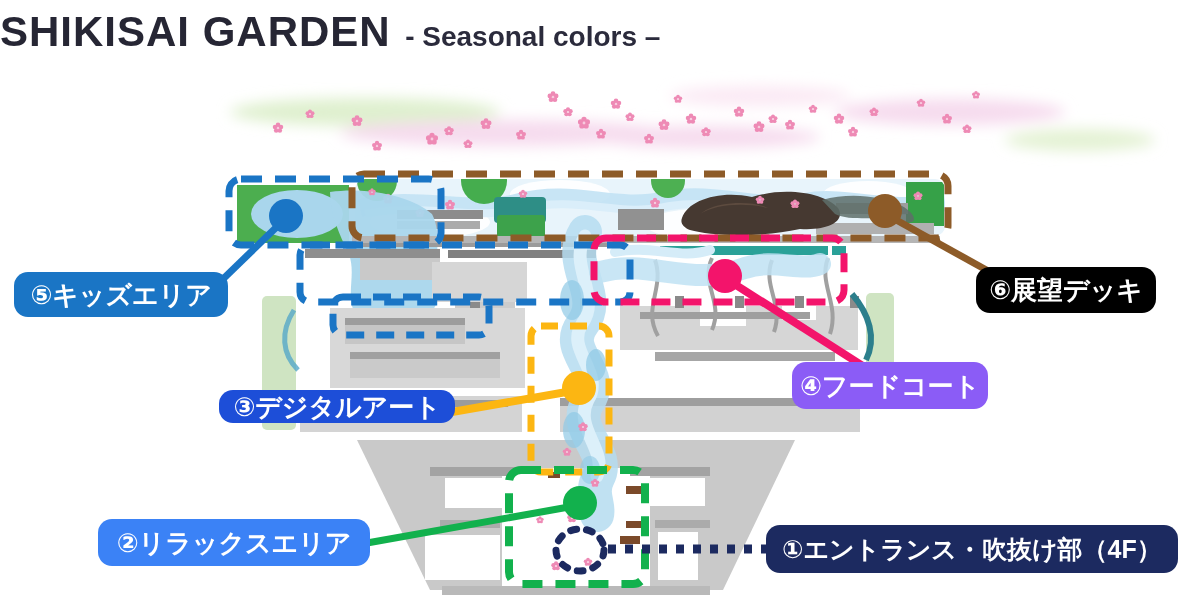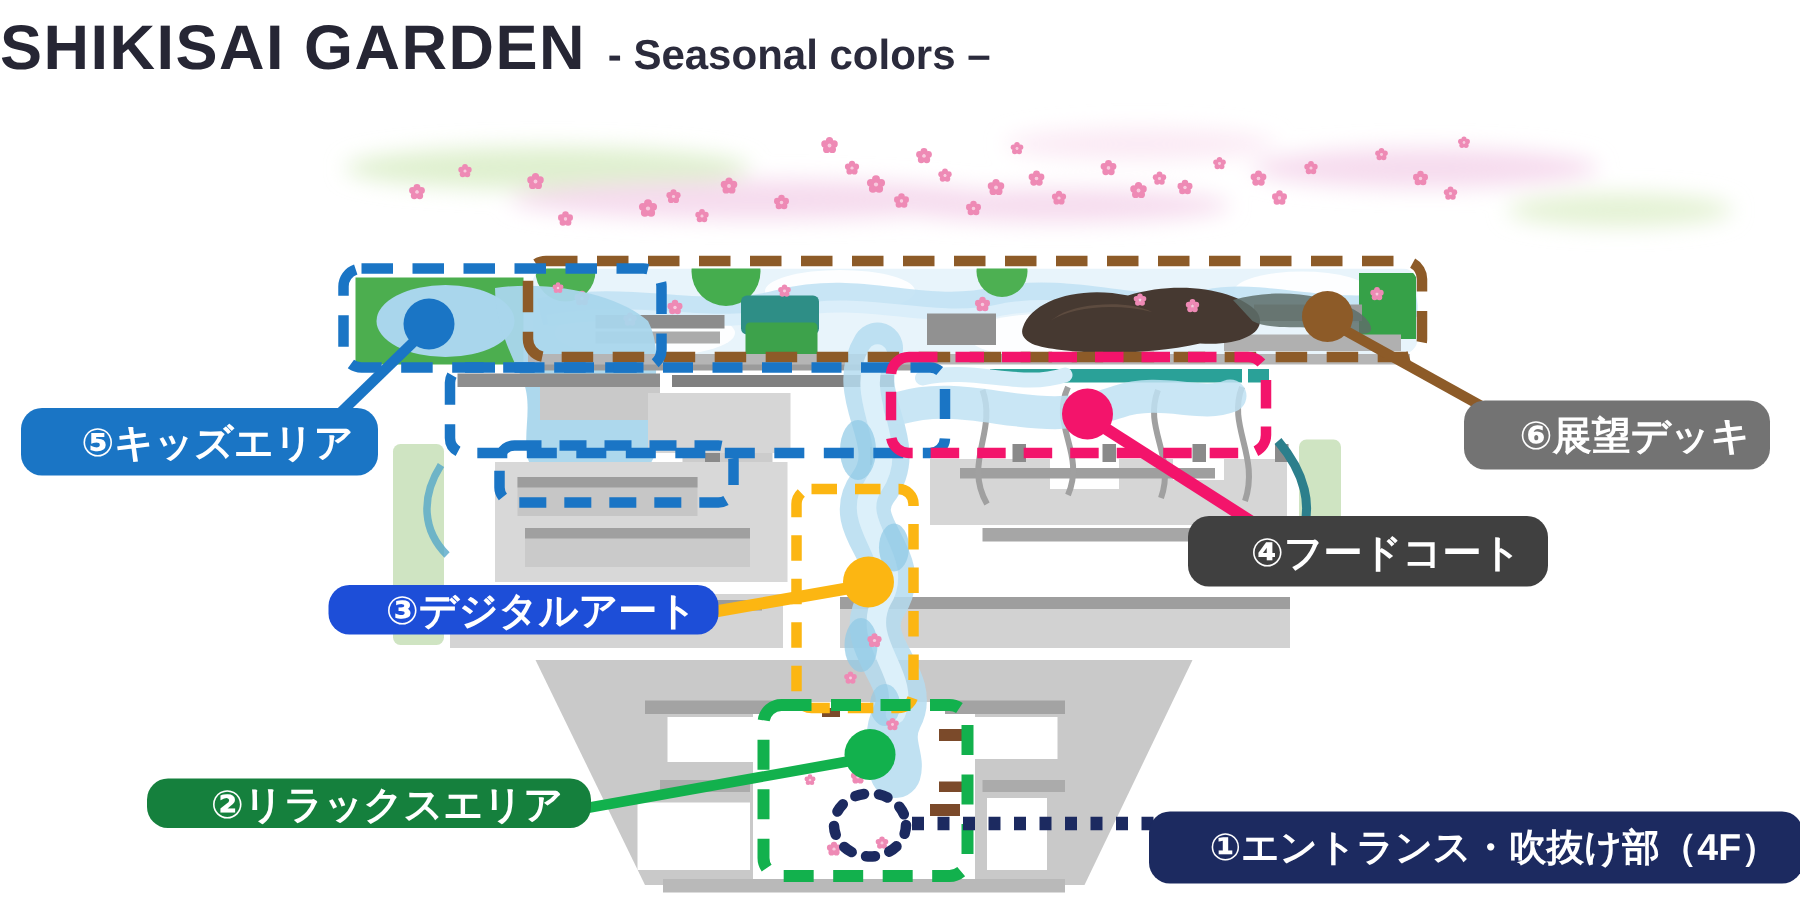--- a/index.html
+++ b/index.html
@@ -8,21 +8,21 @@
     font-family:"Liberation Sans","DejaVu Sans",sans-serif;
   }
   .title-row{position:absolute;top:8px;left:0;width:100%;text-align:left;white-space:nowrap;}
   .title-main{font-size:42px;font-weight:800;color:#262634;letter-spacing:1px;}
   .title-sub{font-size:28px;font-weight:600;color:#2b2b3c;margin-left:10px;}
   .floor-label{position:absolute;left:110px;top:128px;font-size:56px;font-weight:800;color:#0e0e14;}
   .plan-svg{position:absolute;left:0;top:0;}
   .area-label{
     position:absolute;display:flex;align-items:center;justify-content:center;
     color:#ffffff;font-weight:700;border-radius:14px;white-space:nowrap;
-    font-size:26px;line-height:1;padding-left:24px;
+    font-size:26px;line-height:1;
   }
 </style>
 </head>
 <body>
 
 <div class="canvas">
 
   <div class="title-row">
     <span class="title-main">SHIKISAI GARDEN</span>
     <span class="title-sub">- Seasonal colors –</span>
@@ -231,23 +231,23 @@
       <circle cx="579" cy="388" r="17" fill="#fcb612"></circle>
       <line x1="580" y1="505" x2="367" y2="543" stroke="#12b14d" stroke-width="7"></line>
       <circle cx="580" cy="503" r="17" fill="#12b14d"></circle>
       <line x1="608" y1="549" x2="770" y2="549" stroke="#1c2a60" stroke-width="9" stroke-dasharray="8 9"></line>
     </g>
   </svg>
 
 
   <div class="area-label" style="left:14px;top:272px;width:214px;height:45px;background:#1a75c5;">⑤キッズエリア</div>
 
-  <div class="area-label" style="left:976px;top:267px;width:180px;height:46px;background:#737373;">⑥展望デッキ</div>
-
-  <div class="area-label" style="left:792px;top:344px;width:216px;height:47px;background:#404040;">④フードコート</div>
+  <div class="area-label" style="left:976px;top:267px;width:180px;height:46px;background:#000000;">⑥展望デッキ</div>
+
+  <div class="area-label" style="left:792px;top:362px;width:196px;height:47px;background:#8b5cf6;">④フードコート</div>
 
   <div class="area-label" style="left:219px;top:390px;width:236px;height:33px;background:#1d4ed8;">③デジタルアート</div>
 
-  <div class="area-label" style="left:98px;top:519px;width:272px;height:33px;background:#15803d;">②リラックスエリア</div>
-
-  <div class="area-label" style="left:766px;top:525px;width:412px;height:48px;background:#1c2a60;font-size:25px;margin-top:16px;">①エントランス・吹抜け部（4F）</div>
+  <div class="area-label" style="left:98px;top:519px;width:272px;height:47px;background:#3b82f6;">②リラックスエリア</div>
+
+  <div class="area-label" style="left:766px;top:525px;width:412px;height:48px;background:#1c2a60;font-size:25px;">①エントランス・吹抜け部（4F）</div>
 
 </div>
 
 </body></html>

